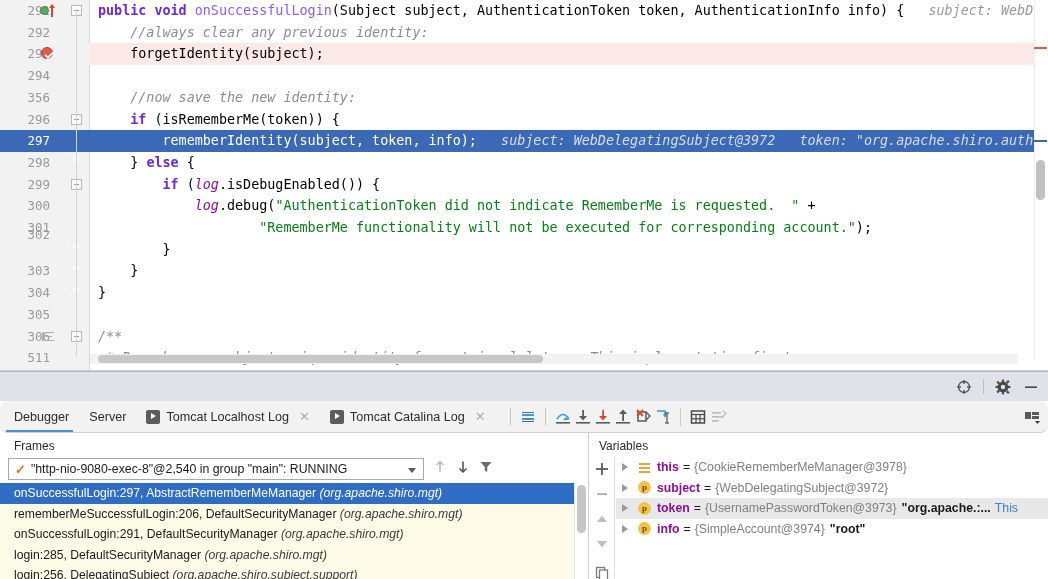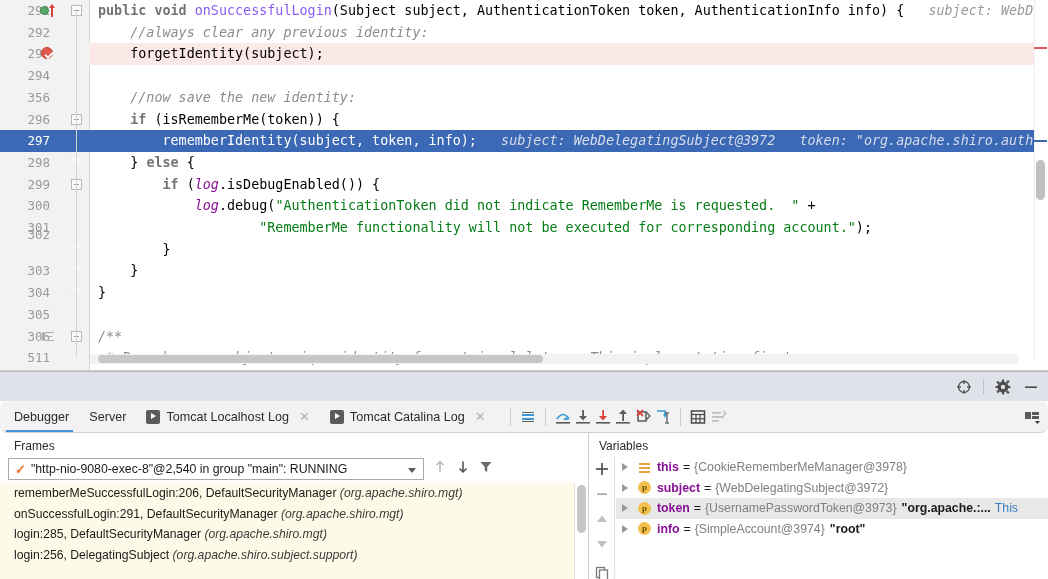--- a/index.html
+++ b/index.html
@@ -48,21 +48,21 @@
   }
   .row-sel-gutnum {
     position: absolute; left: 0; width: 68px; height: 21.7px;
     background: #fdf6e3;
   }
   .code-line {
     position: absolute; left: 0; height: 21.7px; line-height: 21.7px;
     font-family: "DejaVu Sans Mono", monospace; font-size: 13.4px;
     white-space: pre; color: #000000;
   }
-  .kw { color: #737373; font-weight: 600; }
+  .kw { color: #6d28d9; font-weight: 600; }
   .mth { color: #8b5cf6; }
   .cmt { color: #8c8c8c; font-style: italic; }
   .str { color: #067d17; }
   .fld { color: #871094; font-style: italic; }
   .hint { color: #9a9a9a; font-style: italic; }
   .hint-sel { color: #d6dcea; font-style: italic; }
   .sel-txt { color: #ffffff; }
 
   
   .bp-dot {
@@ -520,20 +520,21 @@
           </span>
           <span>
             <svg width="14" height="16" viewBox="0 0 14 16">
               <path d="M1.5 3 L12.5 3 L8.2 8 L8.2 13 L5.8 11.5 L5.8 8 Z" fill="#6a6a6a"></path>
             </svg>
           </span>
         </div>
       </div>
 
       <div class="frames-list" id="frames-list">
+          <div class="frame-row sel"><span>onSuccessfulLogin:297, AbstractRememberMeManager </span><span class="pkg">(org.apache.shiro.mgt)</span></div>
           <div class="frame-row"><span>rememberMeSuccessfulLogin:206, DefaultSecurityManager </span><span class="pkg">(org.apache.shiro.mgt)</span></div>
           <div class="frame-row"><span>onSuccessfulLogin:291, DefaultSecurityManager </span><span class="pkg">(org.apache.shiro.mgt)</span></div>
           <div class="frame-row"><span>login:285, DefaultSecurityManager </span><span class="pkg">(org.apache.shiro.mgt)</span></div>
           <div class="frame-row"><span>login:256, DelegatingSubject </span><span class="pkg">(org.apache.shiro.subject.support)</span></div>
         </div>
       <div class="frames-scroll-track"></div>
       <div class="frames-scroll-thumb"></div>
     </div>
 
     <div class="pane-vars">

